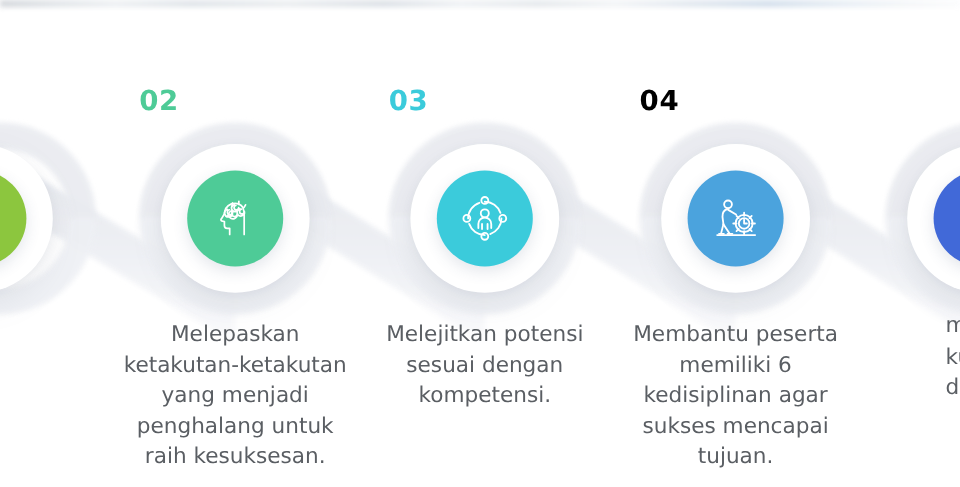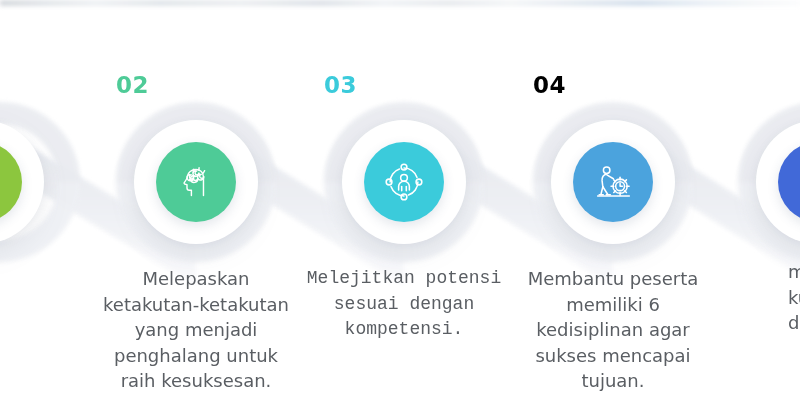--- a/index.html
+++ b/index.html
@@ -237,21 +237,21 @@
           <circle cx="39.6" cy="24" r="3"></circle>
           <circle cx="24" cy="39.6" r="3"></circle>
           <circle cx="8.4" cy="24" r="3"></circle>
 
           <circle cx="24" cy="19.6" r="3.5"></circle>
           <path d="M18.4 32.4 v-3.6 a5.6 5.6 0 0 1 11.2 0 v3.6"></path>
           <path d="M21.6 28.8 v4.4"></path>
           <path d="M26.4 28.8 v4.4"></path>
         </svg>
       </div>
-      <div class="caption" style="top:84px;font-family:Liberation Mono, monospace;">Melejitkan potensi
+      <div class="caption" style="top:84px;">Melejitkan potensi
 sesuai dengan
 kompetensi.</div>
     </div>
 
     <div class="node" style="left:613px; top:182px;">
       <div class="num" style="top:-110px; color:#000000;">04</div>
       <div class="plate"></div>
       <div class="badge" style="background:#4BA3DD;">
         <svg viewBox="0 0 48 48" fill="none" stroke="#ffffff" stroke-width="1.6" stroke-linecap="round" stroke-linejoin="round">
 

